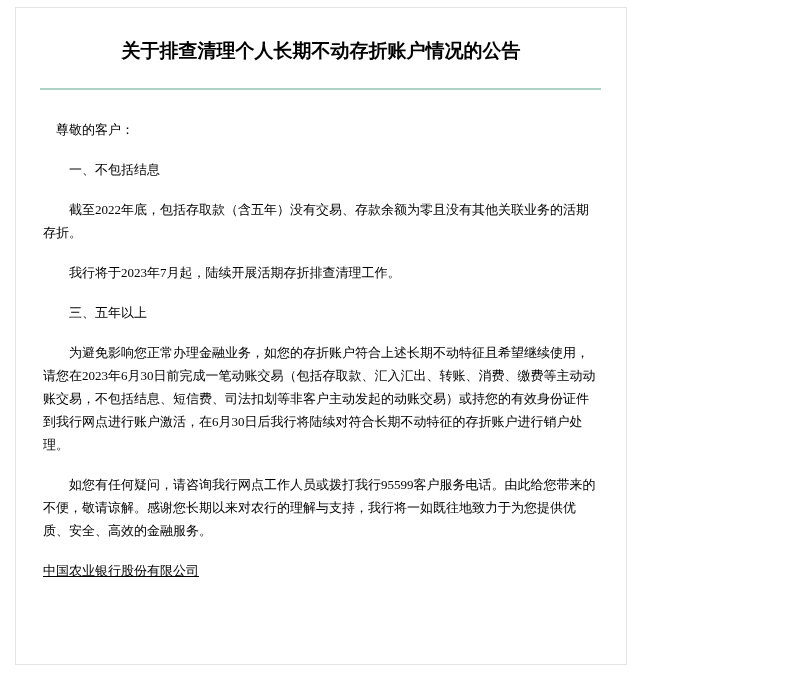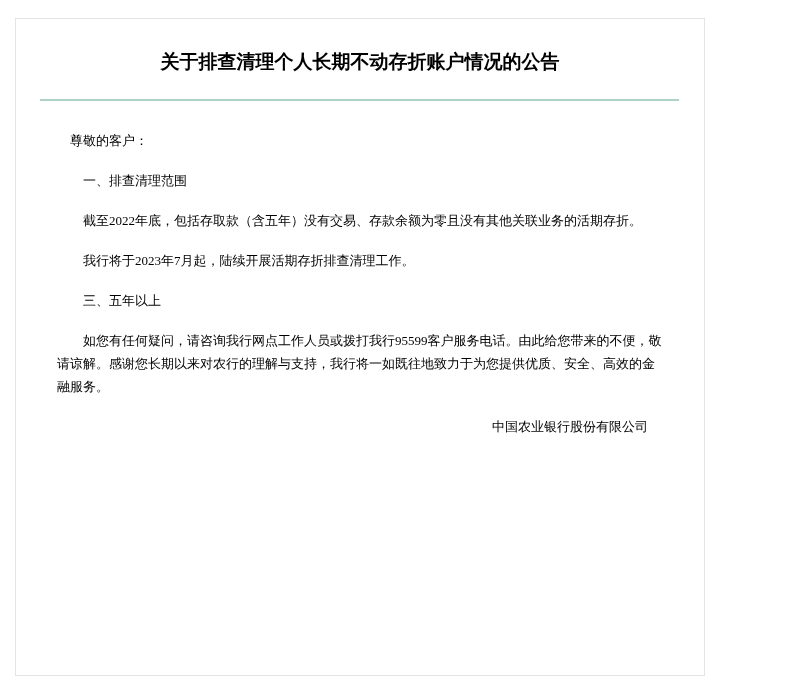--- a/index.html
+++ b/index.html
@@ -11,22 +11,22 @@
   .viewport {
     position: relative;
     width: 795px;
     height: 682px;
     background: #ffffff;
     overflow: hidden;
   }
   .notice-panel {
     position: absolute;
     left: 15px;
-    top: 18px;
-    width: 690px;
+    top: 7px;
+    width: 612px;
     height: 658px;
     box-sizing: border-box;
     border: 1px solid #e4e4e4;
     background: #ffffff;
     color: #000000;
   }
   .notice-title {
     margin: 30px 20px 0 20px;
     font-size: 19px;
     line-height: 26px;
@@ -39,57 +39,58 @@
     margin: 24px 25px 0 24px;
     border-top: 2px solid #aed3c6;
   }
   .notice-body {
     padding: 11px 25px 0 25px;
     font-size: 13px;
     line-height: 23px;
     color: #000000;
   }
   .notice-body p {
-    margin: 17px 16px;
+    margin: 17px 2px;
   }
   p.salutation {
     text-indent: 1em;
   }
   p.para, p.sec-heading {
     text-indent: 2em;
   }
   p.sig-line {
-    text-align: right;
     padding-right: 15px;
+    text-decoration: underline;
   }
 </style>
 </head>
 <body>
 
 <div class="viewport">
   <div class="notice-panel">
 
     <div class="notice-title">关于排查清理个人长期不动存折账户情况的公告</div>
 
     <div class="accent-divider"></div>
 
     <div class="notice-body">
 
       <p class="salutation">尊敬的客户：</p>
 
 
-      <p class="sec-heading">一、排查清理范围</p>
+      <p class="sec-heading">一、不包括结息</p>
 
       <p class="para">截至2022年底，包括存取款（含五年）没有交易、存款余额为零且没有其他关联业务的活期存折。</p>
 
 
       <p class="para">我行将于2023年7月起，陆续开展活期存折排查清理工作。</p>
 
       <p class="sec-heading">三、五年以上</p>
 
+      <p class="para">为避免影响您正常办理金融业务，如您的存折账户符合上述长期不动特征且希望继续使用，请您在2023年6月30日前完成一笔动账交易（包括存取款、汇入汇出、转账、消费、缴费等主动动账交易，不包括结息、短信费、司法扣划等非客户主动发起的动账交易）或持您的有效身份证件到我行网点进行账户激活，在6月30日后我行将陆续对符合长期不动特征的存折账户进行销户处理。</p>
 
       <p class="para">如您有任何疑问，请咨询我行网点工作人员或拨打我行95599客户服务电话。由此给您带来的不便，敬请谅解。感谢您长期以来对农行的理解与支持，我行将一如既往地致力于为您提供优质、安全、高效的金融服务。</p>
 
       <p class="sig-line">中国农业银行股份有限公司</p>
 
 
     </div>
   </div>
 </div>
 

